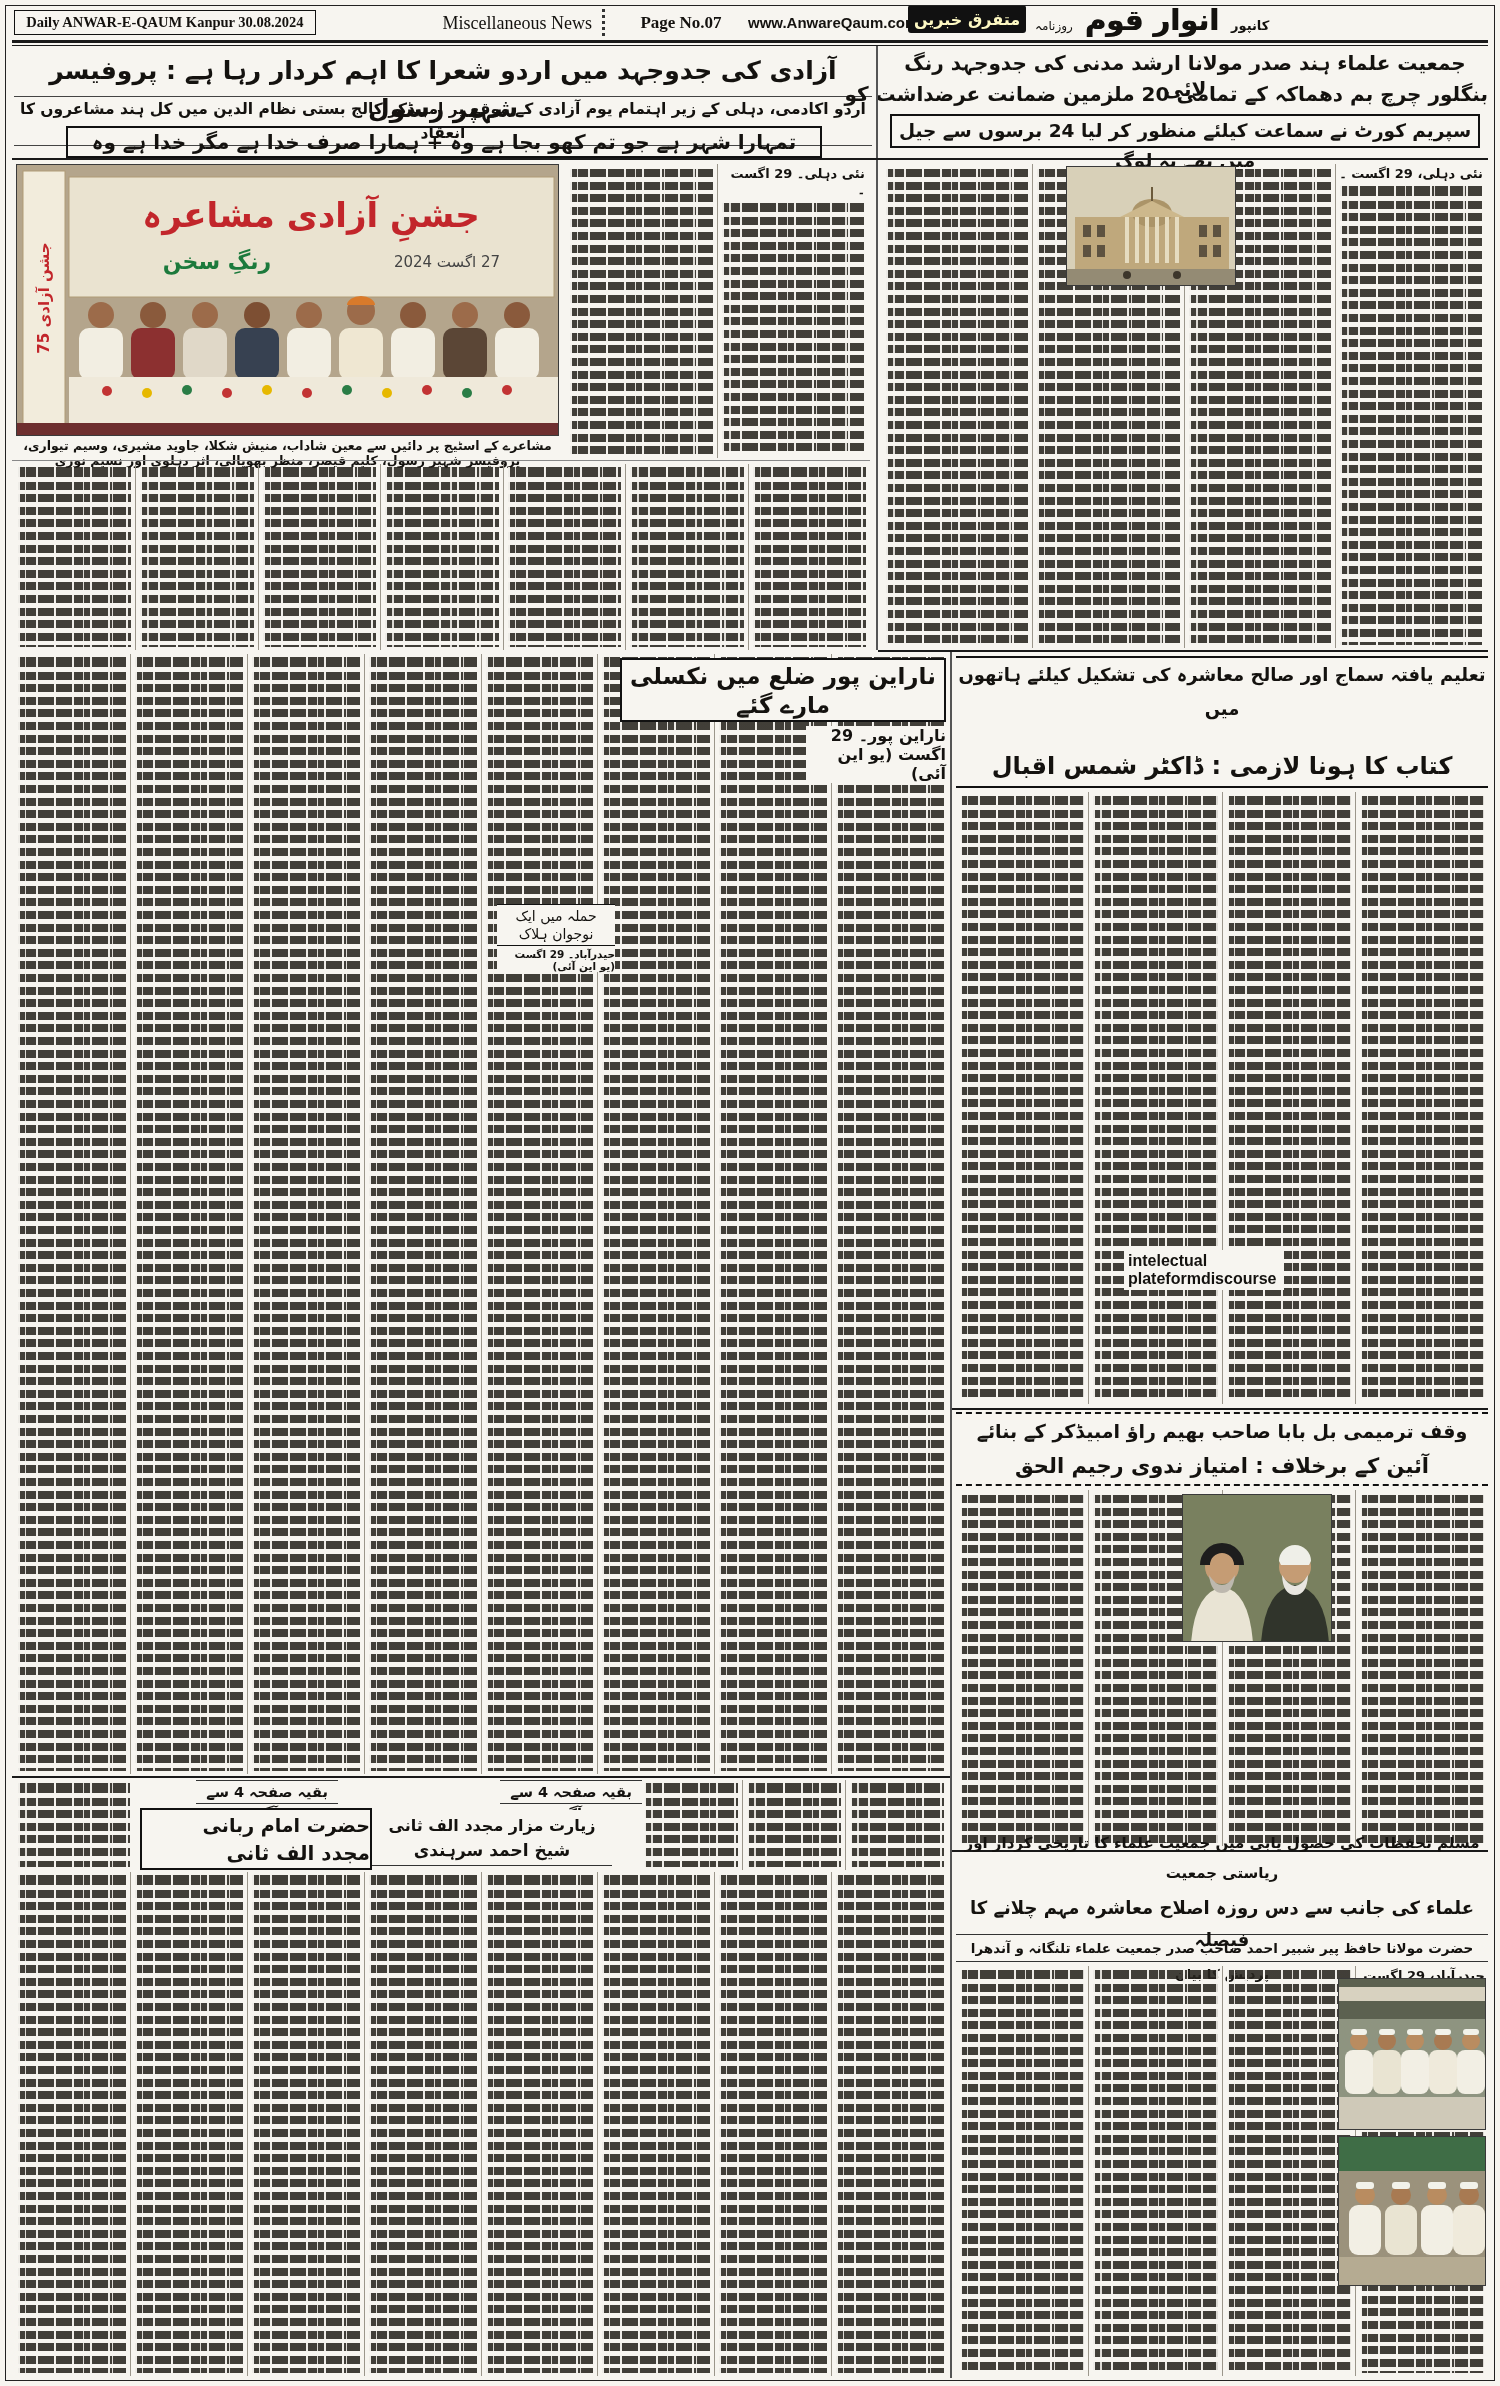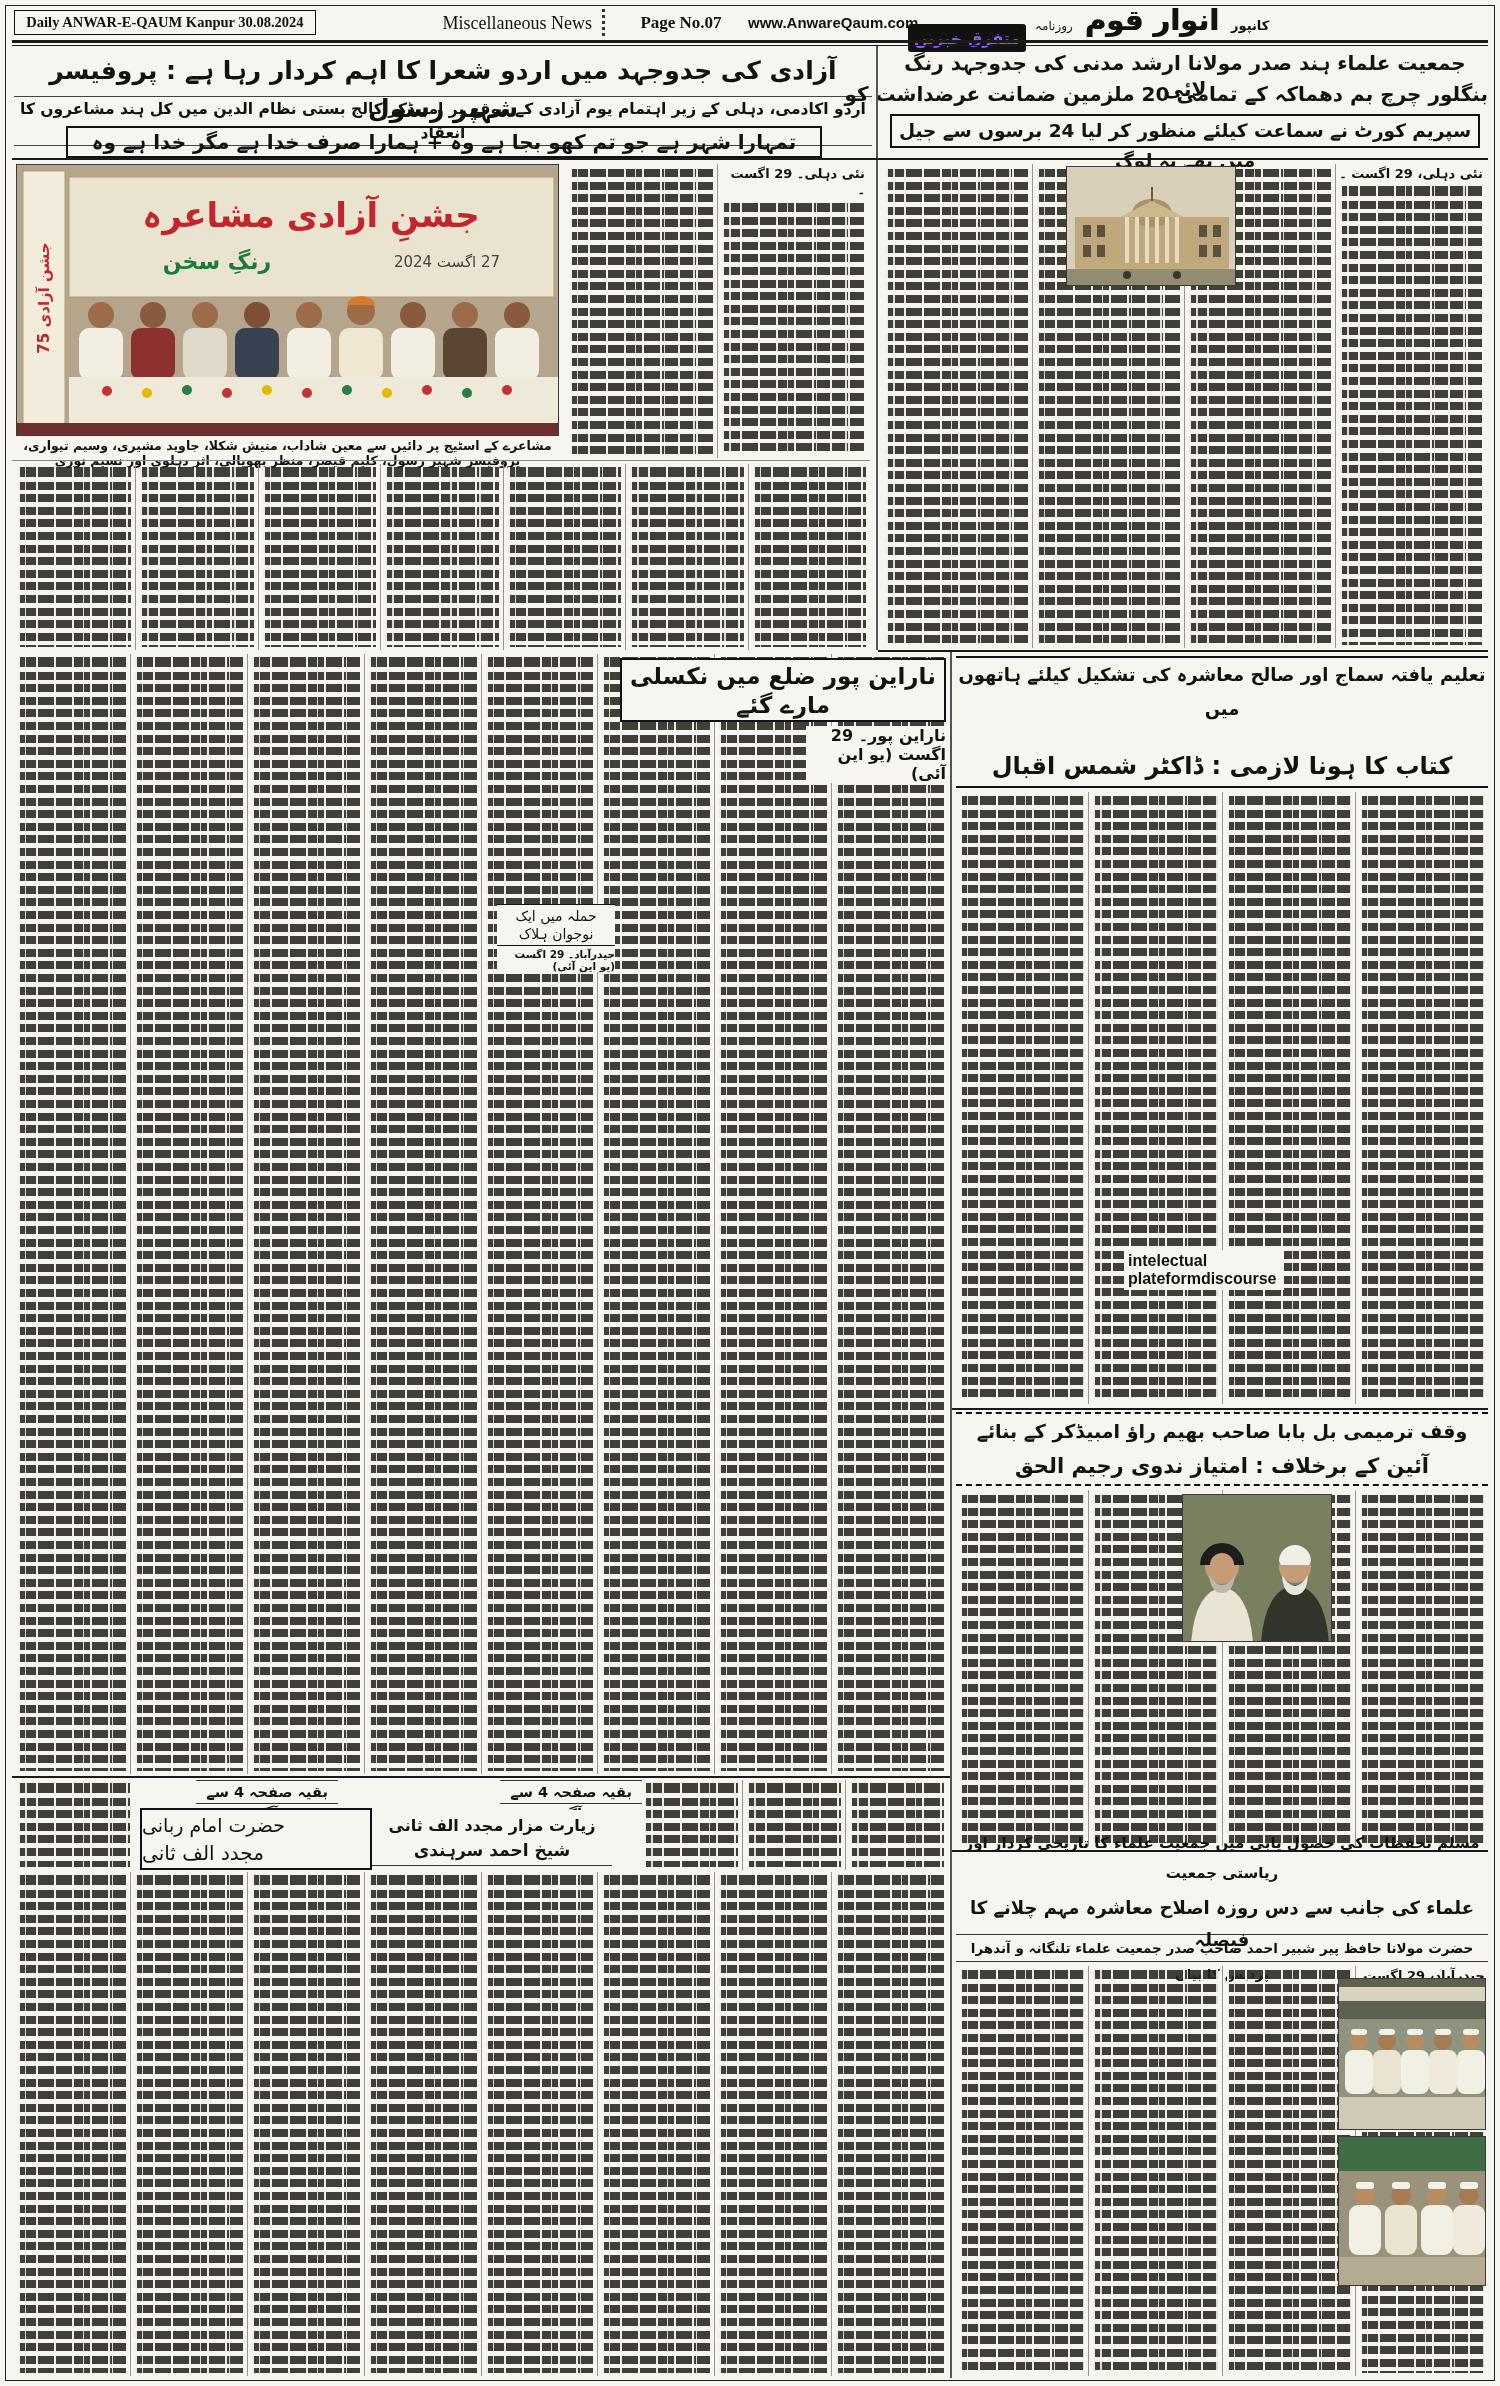--- a/index.html
+++ b/index.html
@@ -34,21 +34,21 @@
 <div class="page">
   <div class="frame"></div>
 
   <div class="abs" style="left:14px;top:10px;width:302px;height:25px;border:1.5px solid #111;display:flex;align-items:center;justify-content:center">
     <span class="serif" style="font-weight:bold;font-size:14.5px">Daily ANWAR-E-QAUM Kanpur 30.08.2024</span>
   </div>
   <div class="abs serif" style="left:330px;top:13px;width:262px;text-align:right;font-size:18px">Miscellaneous News</div>
   <div class="abs" style="left:602px;top:9px;height:27px;width:0;border-left:3px dotted #333"></div>
   <div class="abs serif" style="left:622px;top:13px;width:118px;font-size:17px;font-weight:bold;text-align:center">Page No.07</div>
   <div class="abs sans" style="left:748px;top:14px;width:160px;font-size:15px;font-weight:bold">www.AnwareQaum.com</div>
-  <div class="abs ur" style="left:908px;top:24px;width:118px;height:28px;background:#111;color:#8b5cf6;display:flex;align-items:center;justify-content:center;font-size:16px;font-weight:bold;border-radius:3px">متفرق خبریں</div>
+  <div class="abs ur" style="left:908px;top:5px;width:118px;height:28px;background:#111;color:#fef9c3;display:flex;align-items:center;justify-content:center;font-size:16px;font-weight:bold;border-radius:3px">متفرق خبریں</div>
   <div class="abs ur" style="left:1035px;top:3px;width:452px;height:36px;display:flex;align-items:baseline;justify-content:flex-end;gap:12px">
     <span style="font-size:13px;font-weight:bold">کانپور</span>
     <span style="font-size:29px;font-weight:bold;text-shadow:.6px 0 #14120f">انوار قوم</span>
     <span style="font-size:12px">روزنامہ</span>
   </div>
 
   <div class="rule" style="left:12px;top:40px;width:1476px;height:2.5px"></div>
   <div class="rule" style="left:12px;top:44.5px;width:1476px;height:1px"></div>
 
   <div class="abs ur hline" style="left:14px;top:52px;width:858px;font-size:25px;line-height:38px">آزادی کی جدوجہد میں اردو شعرا کا اہم کردار رہا ہے : پروفیسر شہپر رسول</div>
@@ -371,21 +371,21 @@
         <div class="sim"></div>
       </div>
       <div class="col">
         <div class="sim"></div>
       </div>
     </div>
 
   <div class="abs ur hline" style="left:196px;top:1780px;width:142px;height:24px;font-size:14.5px;line-height:22px;border-top:1px solid #333;border-bottom:1px solid #333">بقیہ صفحہ 4 سے آگے</div>
   <div class="abs ur hline" style="left:500px;top:1780px;width:142px;height:24px;font-size:14.5px;line-height:22px;border-top:1px solid #333;border-bottom:1px solid #333">بقیہ صفحہ 4 سے آگے</div>
 
-  <div class="overlay ur" style="left:140px;top:1808px;width:232px;height:62px;border:2px solid #111;display:flex;flex-direction:column;justify-content:center;text-align:left;font-weight:normal">
+  <div class="overlay ur" style="left:140px;top:1808px;width:232px;height:62px;border:2px solid #111;display:flex;flex-direction:column;justify-content:center;text-align:right;font-weight:bold">
     <div style="font-size:19px;line-height:28px">حضرت امام ربانی</div>
     <div style="font-size:20px;line-height:28px">مجدد الف ثانی</div>
   </div>
   <div class="overlay ur" style="left:372px;top:1810px;width:240px;height:56px;display:flex;flex-direction:column;justify-content:center;text-align:center;font-weight:bold;border-bottom:1px solid #333">
     <div style="font-size:16px;line-height:24px">زیارت مزار مجدد الف ثانی</div>
     <div style="font-size:17px;line-height:24px">شیخ احمد سرہندی</div>
   </div>
 
   <div class="cols" style="left:14px;top:1872px;width:934px;height:504px">
       <div class="col">

